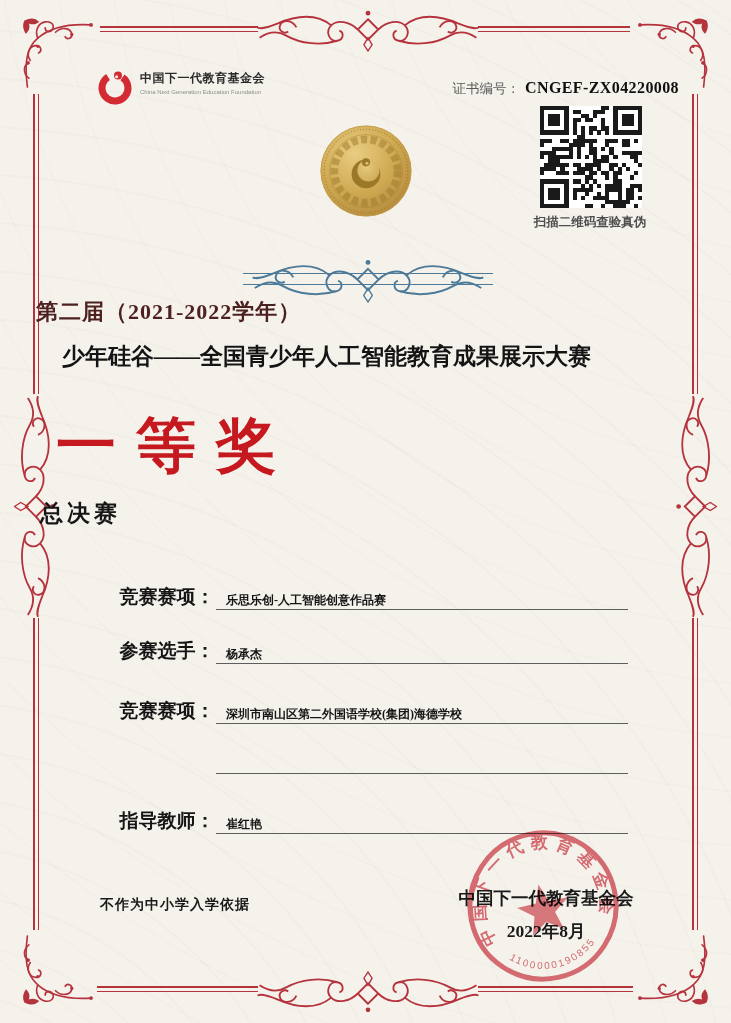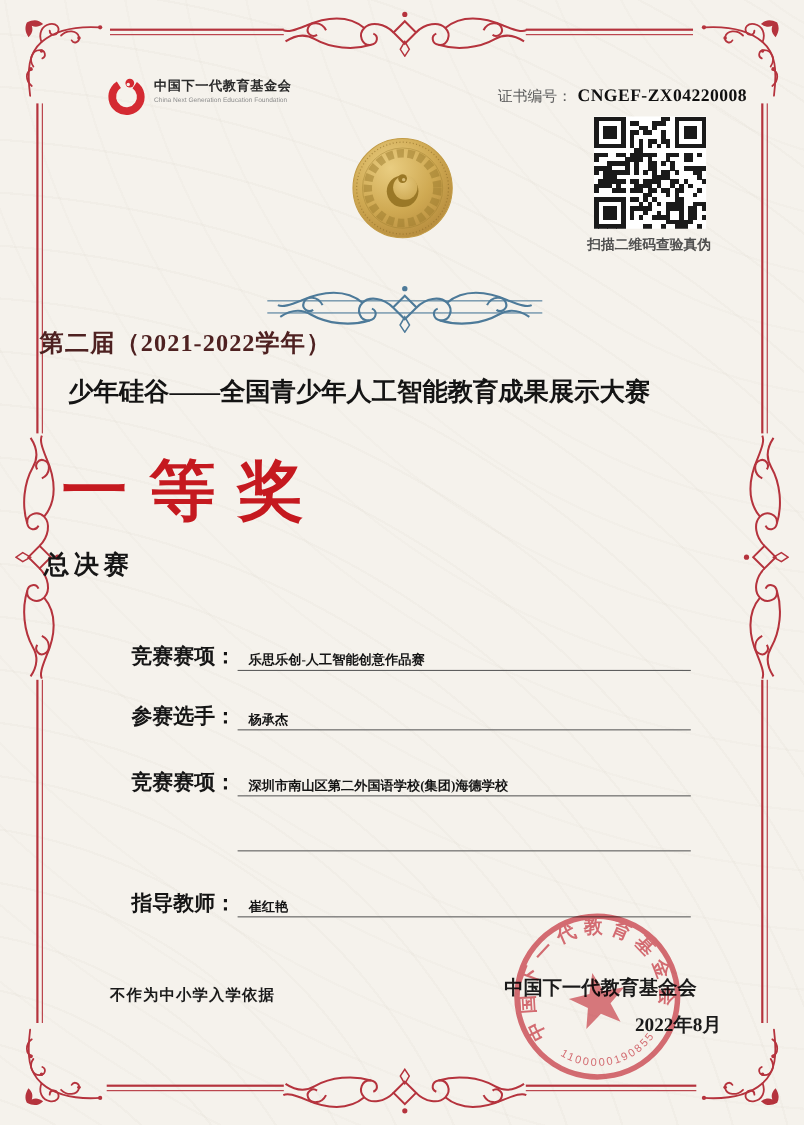--- a/index.html
+++ b/index.html
@@ -40,21 +40,21 @@
   .stage{font-size:23px;font-weight:bold;color:#161616;letter-spacing:4px;padding-left:4px;}
   
   .field-row{left:118px;width:510px;height:30px;display:flex;align-items:flex-end;text-align:center;}
   .f-label{flex:0 0 98px;font-size:19px;font-weight:bold;color:#151515;white-space:nowrap;}
   .f-line{flex:1;border-bottom:1px solid #5e5e5e;height:100%;display:flex;align-items:flex-end;}
   .f-value{font-size:12px;font-weight:bold;color:#151515;padding-left:10px;white-space:nowrap;}
   
   .disclaimer{font-size:14px;font-weight:bold;color:#1a1a1a;letter-spacing:1px;}
   .issuer-block{left:436px;width:220px;text-align:center;}
   .issuer-name{font-size:17.5px;font-weight:bold;color:#1a1a1a;}
-  .issuer-date{font-size:17.5px;font-weight:bold;color:#1a1a1a;margin-top:9px;text-align:right;}
+  .issuer-date{font-size:17.5px;font-weight:bold;color:#1a1a1a;margin-top:9px;}
   .seal{opacity:.82;mix-blend-mode:multiply;transform:rotate(-12deg);}
   .hiddefs{position:absolute;width:0;height:0;overflow:hidden;}
 </style>
 </head>
 <body>
 
 <svg class="hiddefs" aria-hidden="true">
   <defs>
     <symbol id="orn-corner" viewBox="0 0 100 100">
       <g stroke="currentColor" fill="none" stroke-width="2.2" stroke-linecap="round">

